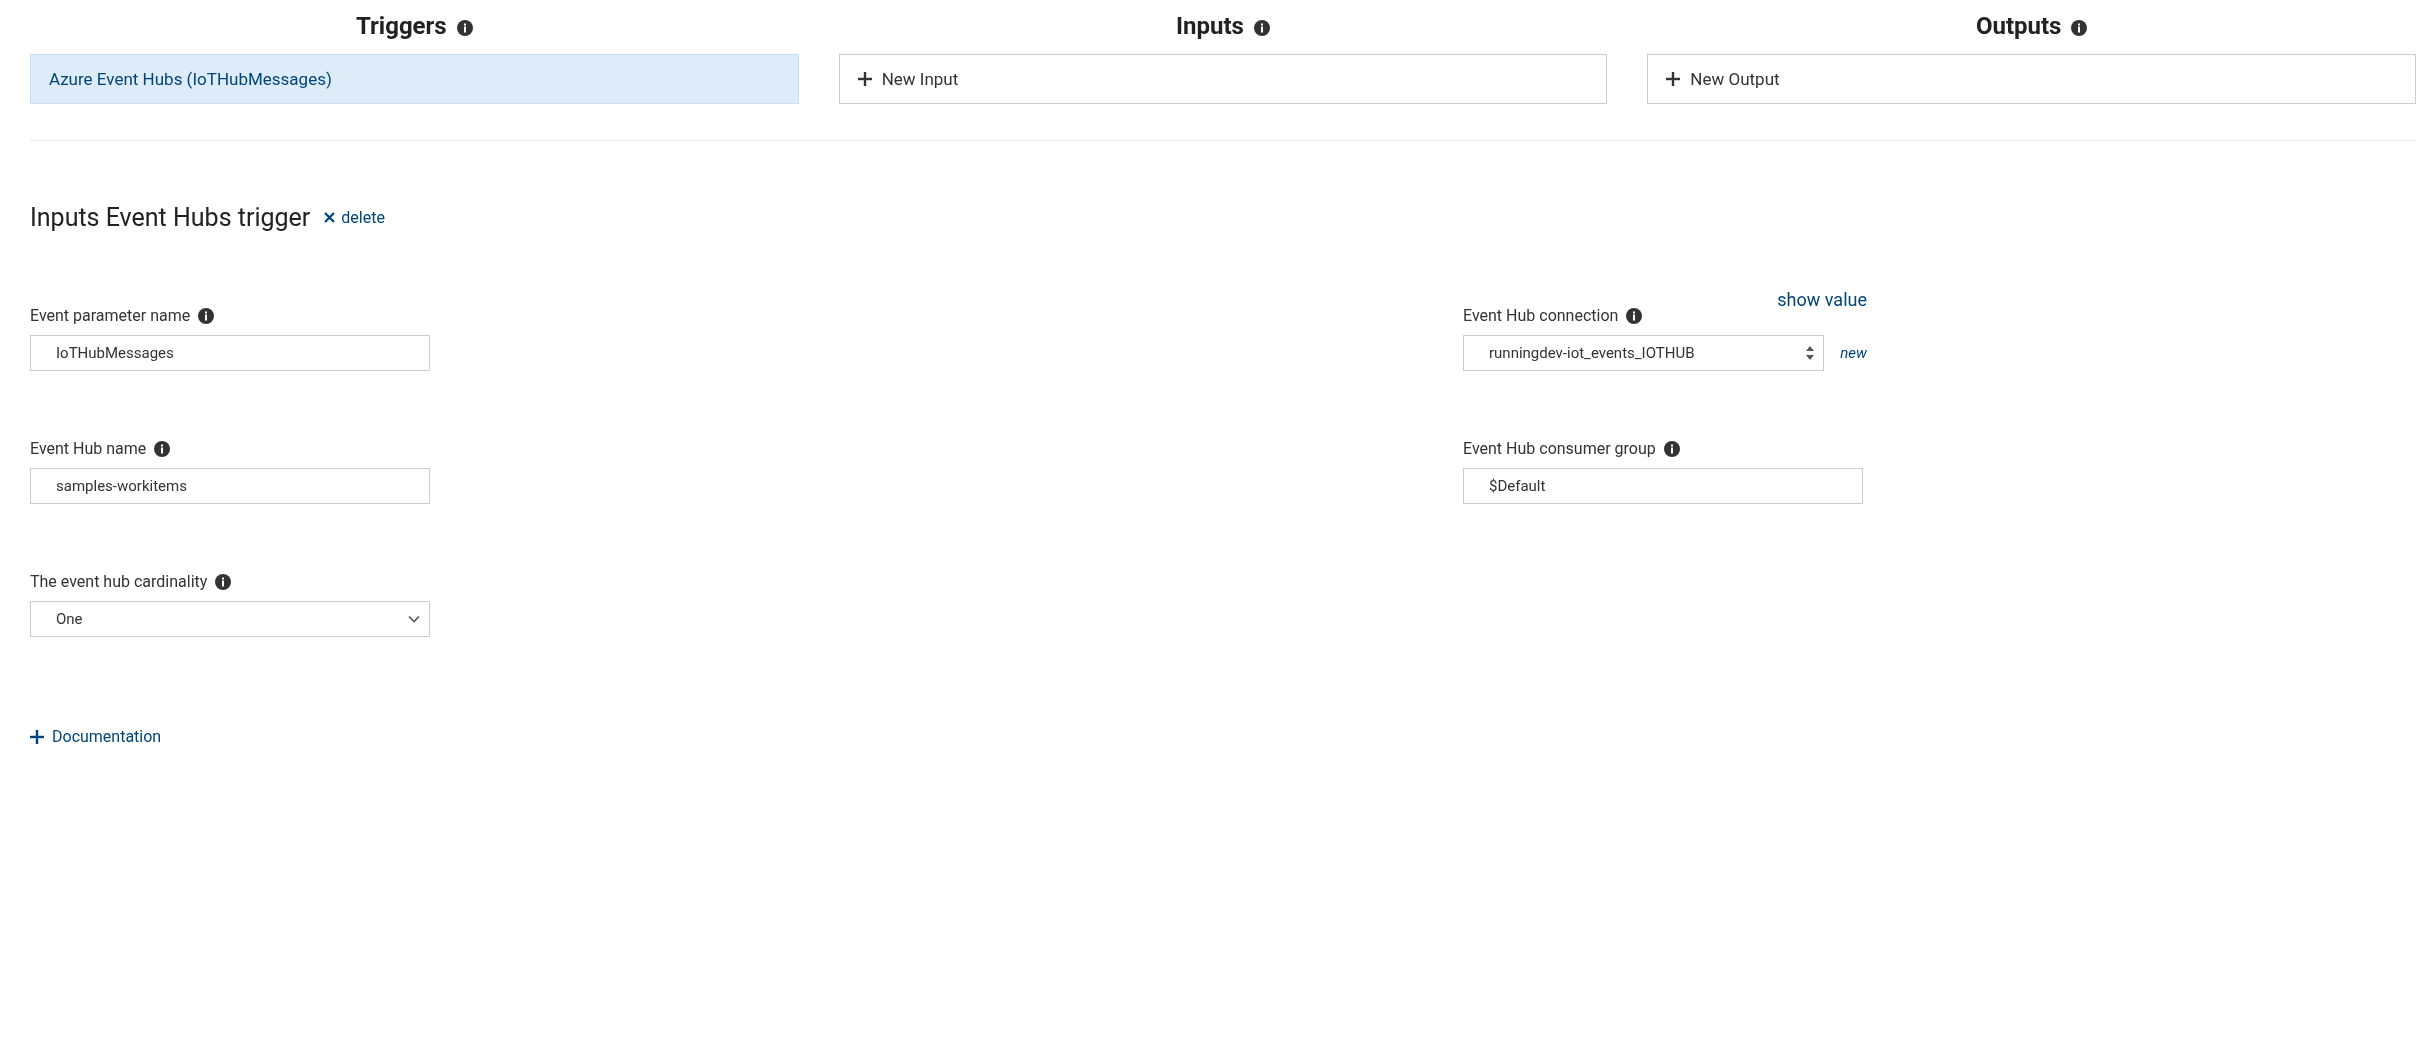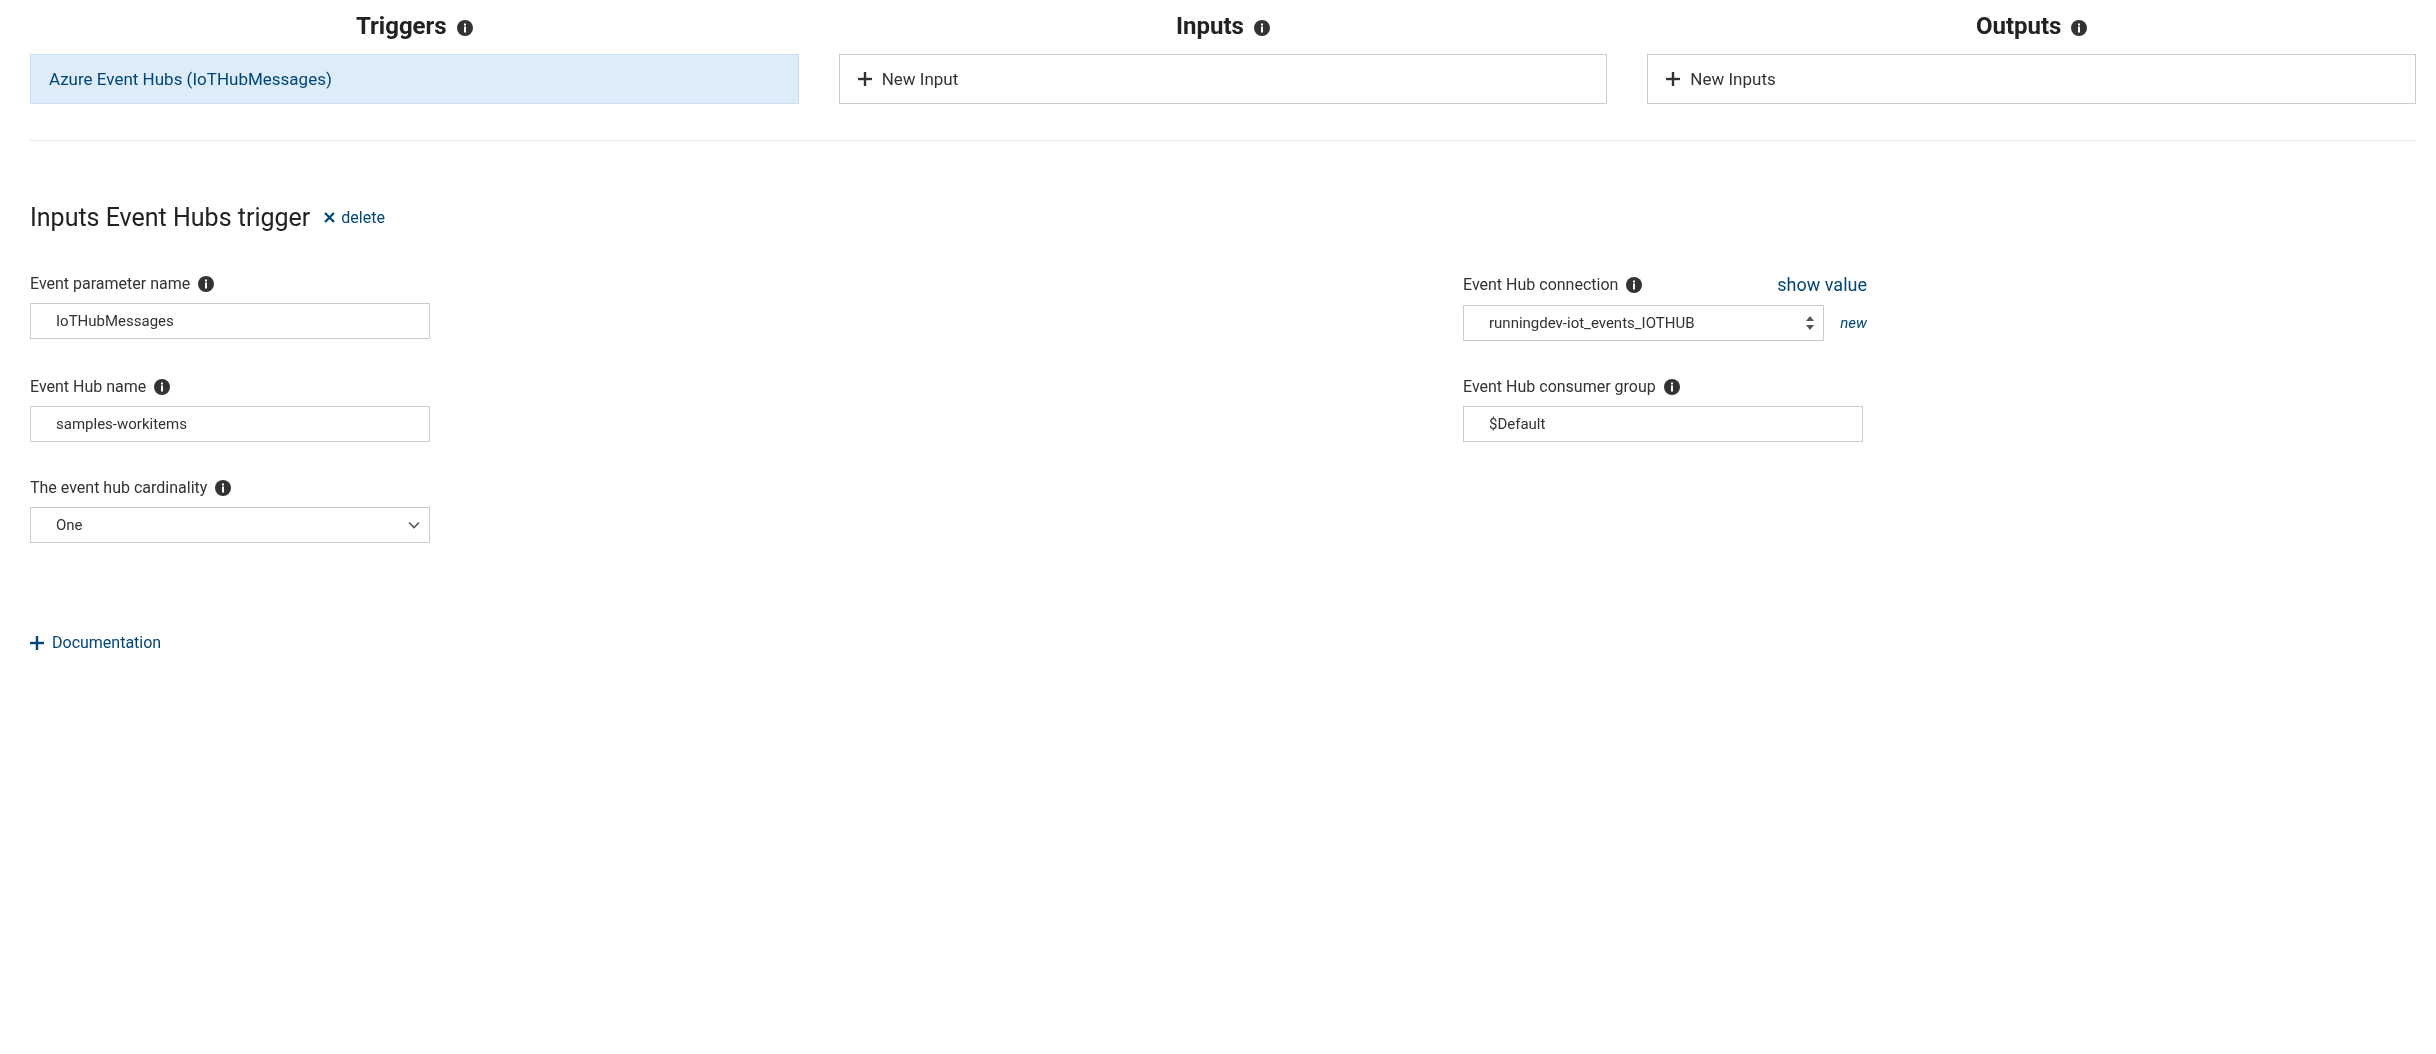--- a/index.html
+++ b/index.html
@@ -128,20 +128,21 @@
       align-items: center;
       justify-content: space-between;
       margin-bottom: 10px;
     }
     .field-label {
       font-size: 16px;
       color: #333;
       display: inline-flex;
       align-items: center;
       gap: 4px;
+      margin-top: 32px;
     }
     .show-value-link {
       color: #004578;
       font-size: 18px;
       cursor: pointer;
     }
     .text-input, .select-input {
       width: 100%;
       height: 36px;
       border: 1px solid #ccc;
@@ -263,21 +264,21 @@
             </svg>
         </span>
       </div>
       <div class="col-box">
         <span class="plus-icon">
           <svg viewBox="0 0 14 14">
               <rect x="5.8" y="0" width="2.4" height="14"></rect>
               <rect x="0" y="5.8" width="14" height="2.4"></rect>
             </svg>
         </span>
-        <span>New Inputs</span>
+        <span>New Output</span>
       </div>
     </div>
 
   </div>
 
   <div class="detail">
 
     <div class="detail-title-row">
       <span class="detail-title">Inputs Event Hubs trigger</span>
       <span class="delete-link">

